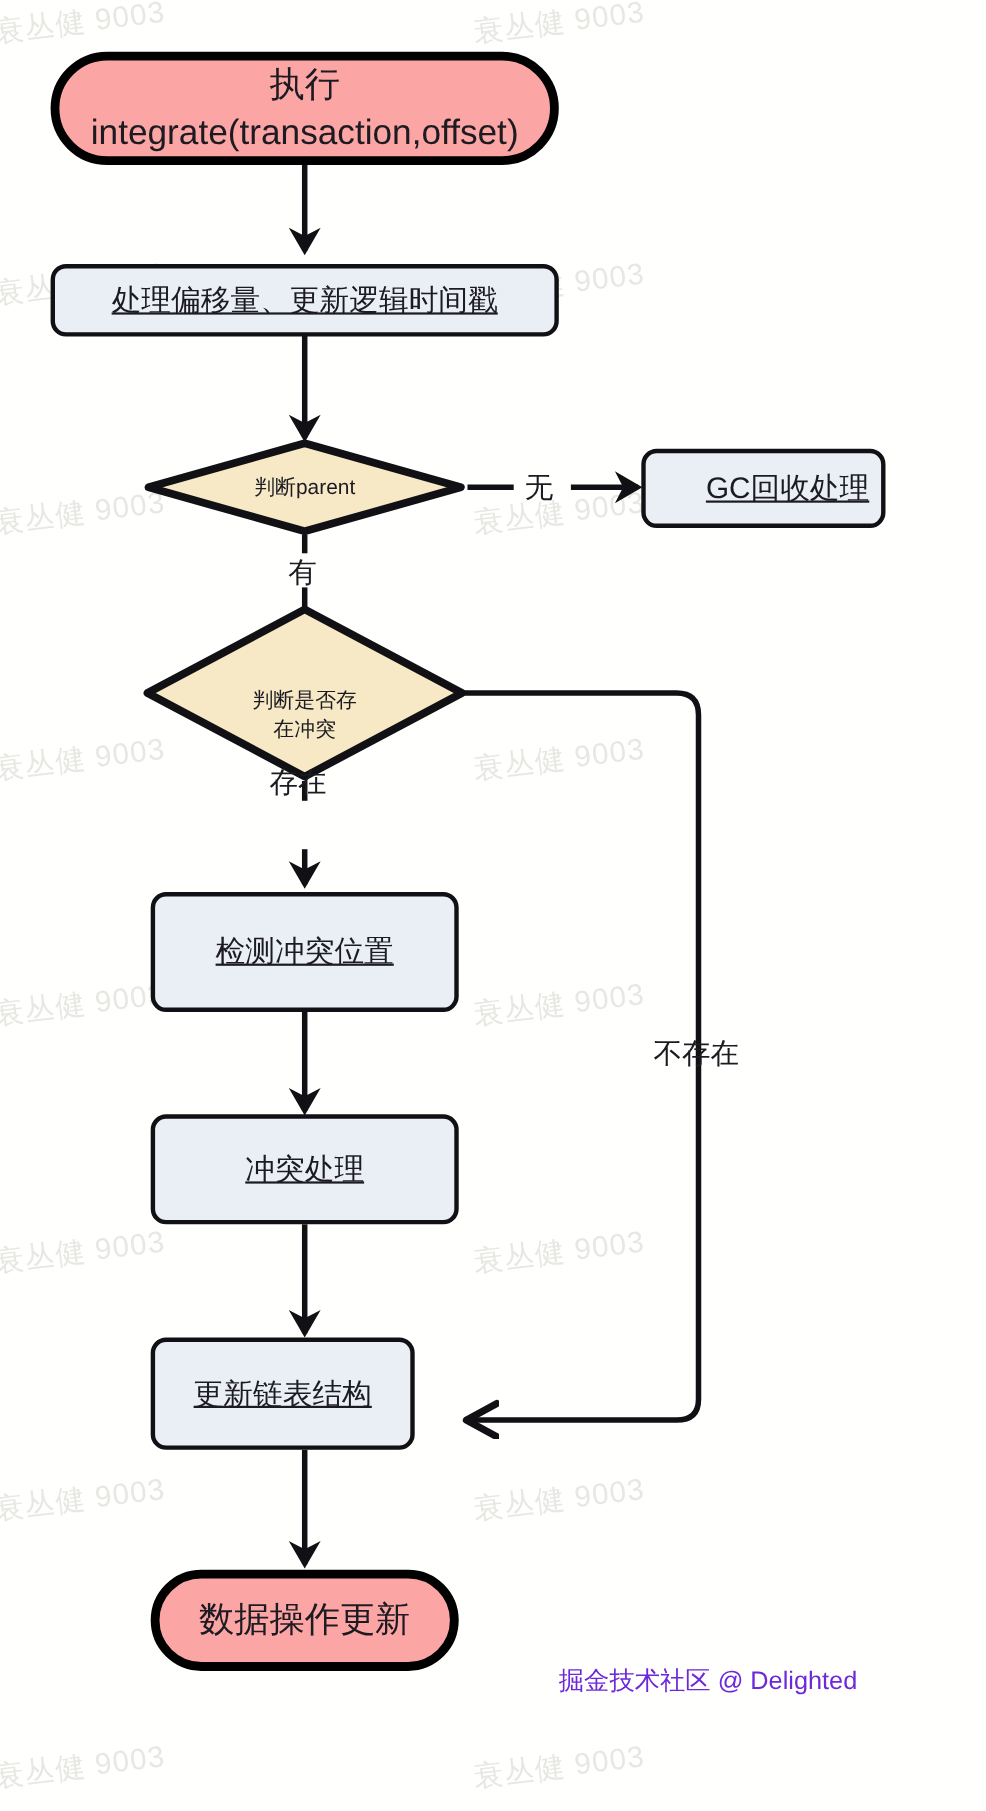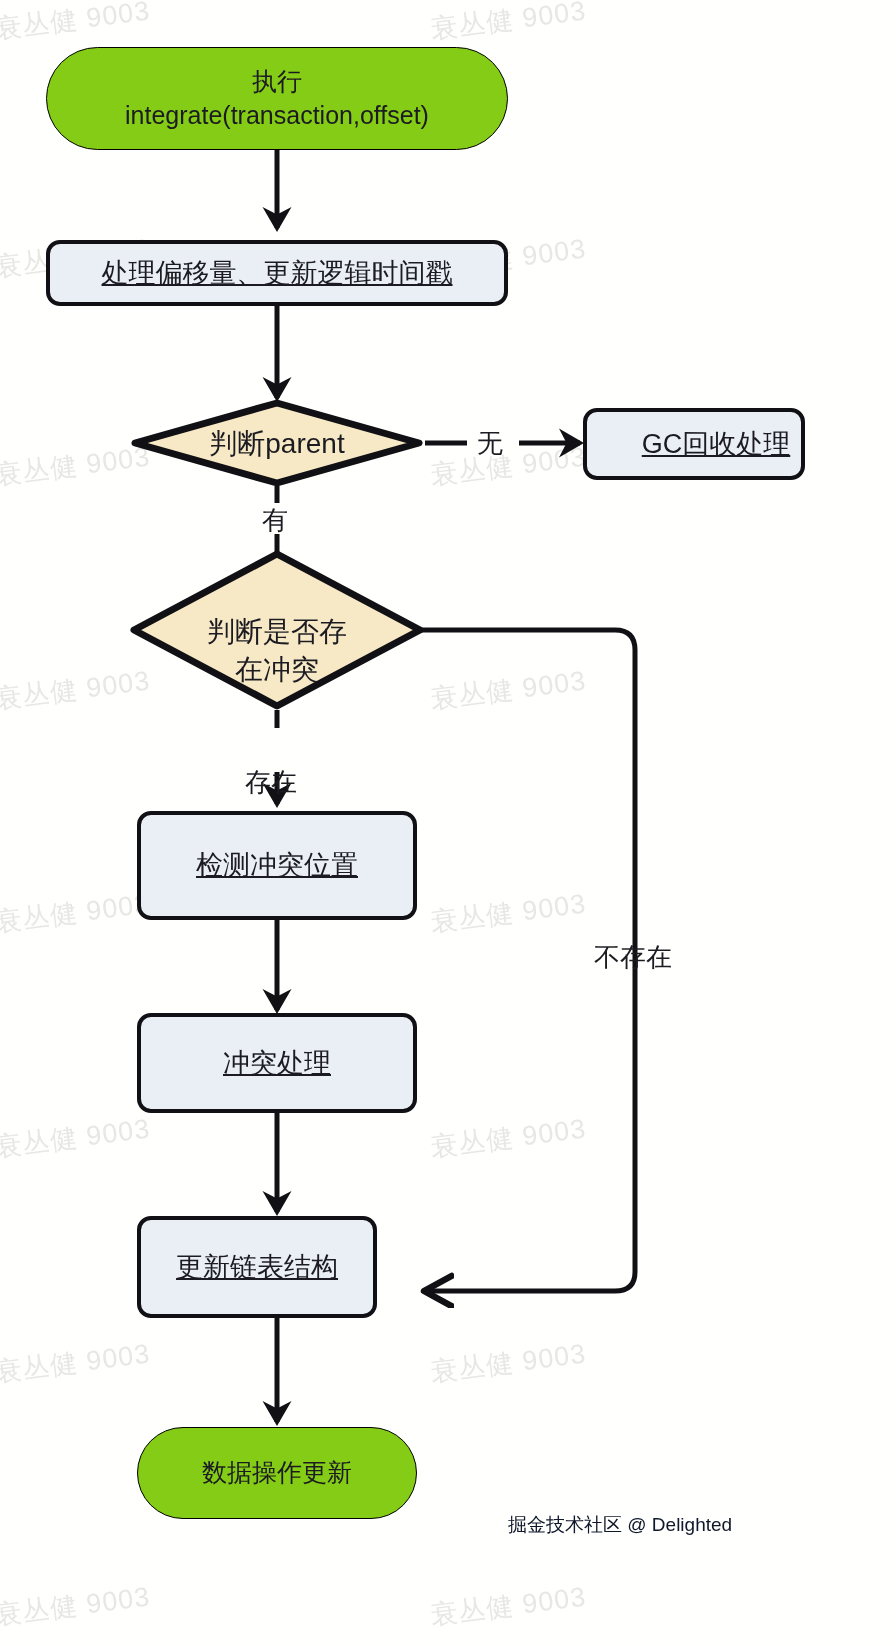--- a/index.html
+++ b/index.html
@@ -61,49 +61,49 @@
     line-height: 1.35;
   }
   .node.rect {
     border: 4px solid #111115;
     border-radius: 14px;
     background: #eaeef5;
     font-size: 27px;
     text-decoration: underline;
   }
   .node.pill {
-    border: 1px solid #000000;
+    border: 8px solid #000000;
     border-radius: 60px;
-    background: #84cc16;
-    font-size: 25px;
+    background: #fca5a5;
+    font-size: 32px;
   }
   .node.diamond-label {
-    font-size: 28px;
+    font-size: 19px;
     color: #1b1b21;
     background: transparent;
     z-index: 3;
     pointer-events: none;
   }
 
   
   .edge-label {
     position: absolute;
     z-index: 3;
     font-size: 26px;
     color: #1b1b21;
     white-space: nowrap;
     background: transparent;
   }
 
   
   .attribution {
     position: absolute;
     z-index: 4;
-    font-size: 19px;
-    color: #0f172a;
+    font-size: 23px;
+    color: #6d28d9;
     white-space: nowrap;
   }
 </style>
 </head>
 <body>
 
 <div id="canvas">
 
   <div class="wm-layer">
     <div class="wm" style="left:-6px;  top:2px;">衰丛健 9003</div>
@@ -199,19 +199,19 @@
   </div>
 
   <div class="node pill" style="left:137px; top:1427px; width:280px; height:92px;">
     <span>数据操作更新</span>
   </div>
 
   <div class="edge-label" style="left:477px; top:426px;">无</div>
 
   <div class="edge-label" style="left:262px; top:503px;">有</div>
 
-  <div class="edge-label" style="left:245px; top:765px;font-family:Liberation Serif, serif;">存在</div>
+  <div class="edge-label" style="left:245px; top:694px;font-family:Liberation Serif, serif;">存在</div>
 
   <div class="edge-label" style="left:594px; top:940px;">不存在</div>
 
   <div class="attribution" style="left:508px; top:1512px;">掘金技术社区 @ Delighted</div>
 
 </div>
 
 </body></html>

